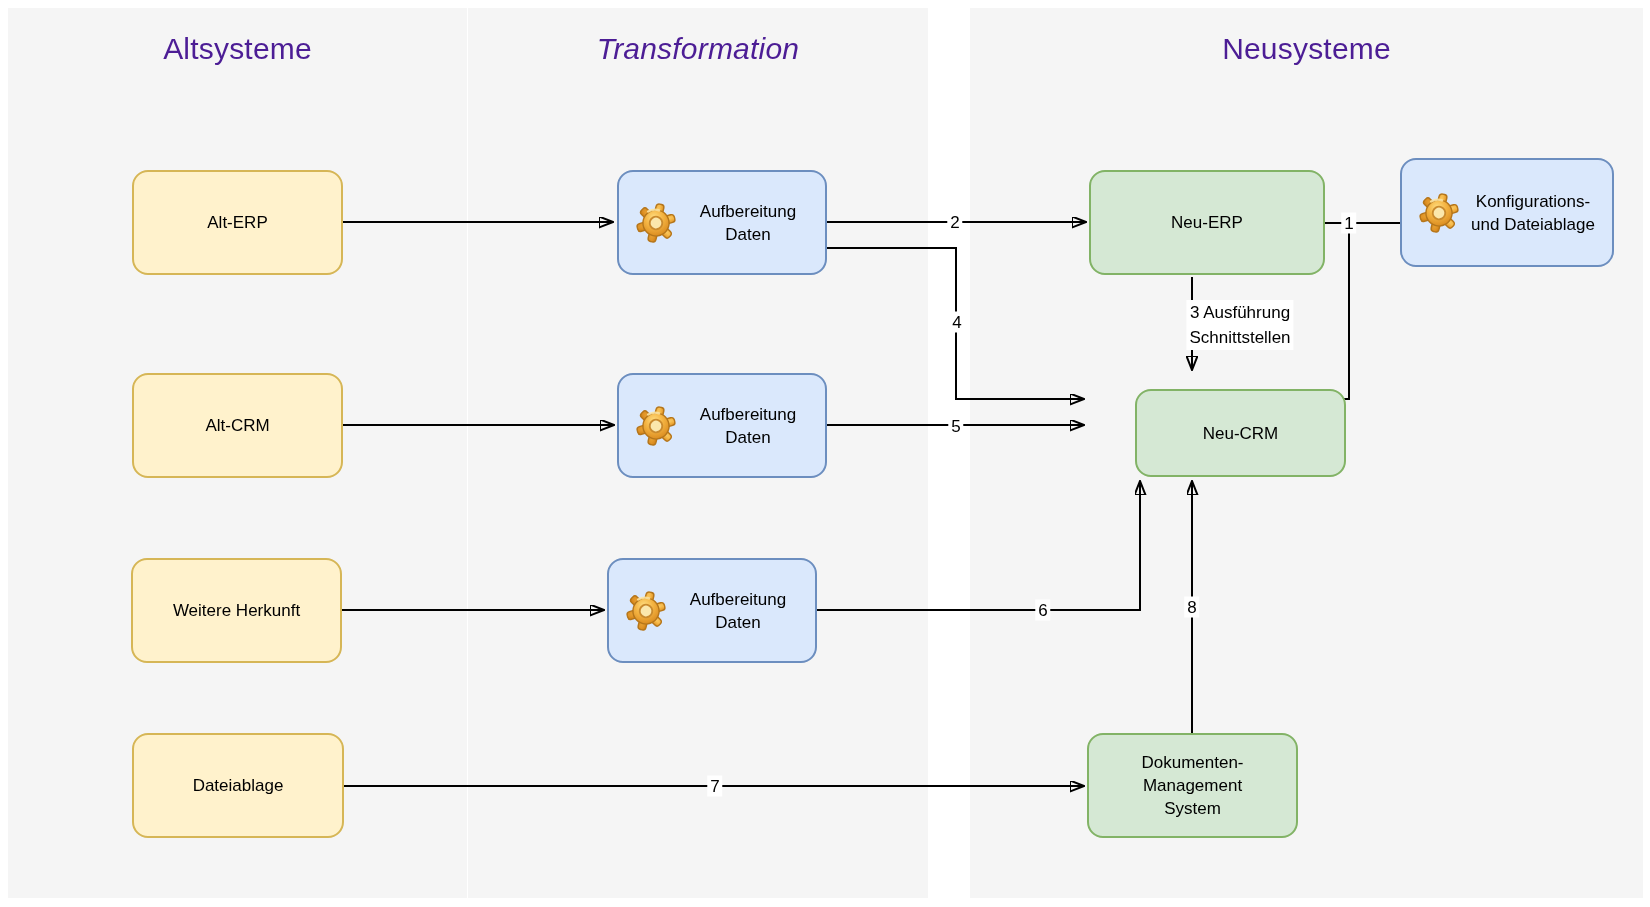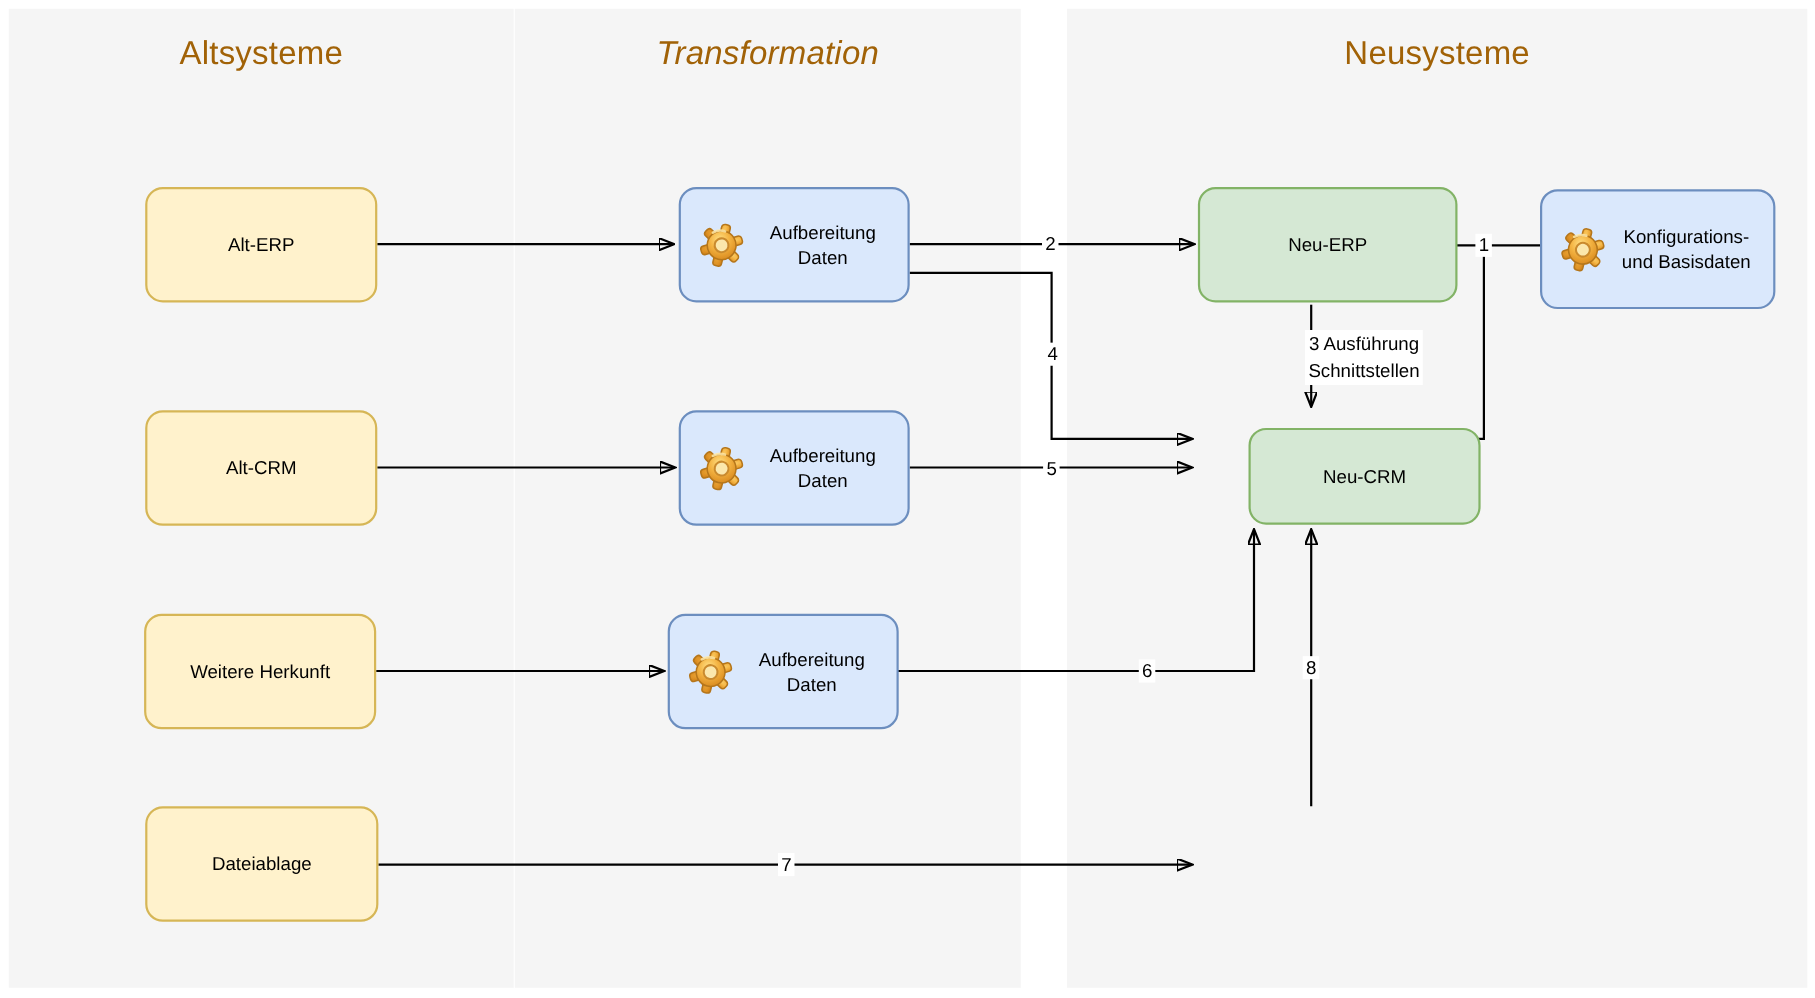--- a/index.html
+++ b/index.html
@@ -21,21 +21,21 @@
     height: 890px;
     background: #F5F5F5;
   }
   .lane-title {
     position: absolute;
     top: 24px;
     left: 0;
     width: 100%;
     text-align: center;
     font-size: 30px;
-    color: #a16207;
+    color: #4c1d95;
     letter-spacing: 0.2px;
   }
   svg.edge-layer {
     position: absolute;
     left: 0;
     top: 0;
     width: 1650px;
     height: 907px;
   }
   .edge-layer path {
@@ -196,24 +196,31 @@
       <span>Daten</span>
     </div>
   </div>
 
   <div class="node target" style="left:1089px; top:170px; width:236px; height:105px;">
     <span>Neu-ERP</span>
   </div>
   <div class="node target" style="left:1087px; top:389px; width:211px; height:88px;margin-left:48px;">
     <span>Neu-CRM</span>
   </div>
-
-  <div class="node process with-icon" style="left:1400px; top:172px; width:214px; height:109px;">
+  <div class="node target" style="left:1087px; top:733px; width:211px; height:105px;">
+    <div class="node-lines">
+      <span>Dokumenten-</span>
+      <span>Management</span>
+      <span>System</span>
+    </div>
+  </div>
+
+  <div class="node process with-icon" style="left:1400px; top:158px; width:214px; height:109px;">
     <svg class="gear-wrap" viewBox="0 0 36 36">
         <use href="#gear-symbol"></use>
       </svg>
     <div class="node-lines">
       <span>Konfigurations-</span>
-      <span>und Basisdaten</span>
+      <span>und Dateiablage</span>
     </div>
   </div>
 
 </div>
 
 </body></html>

